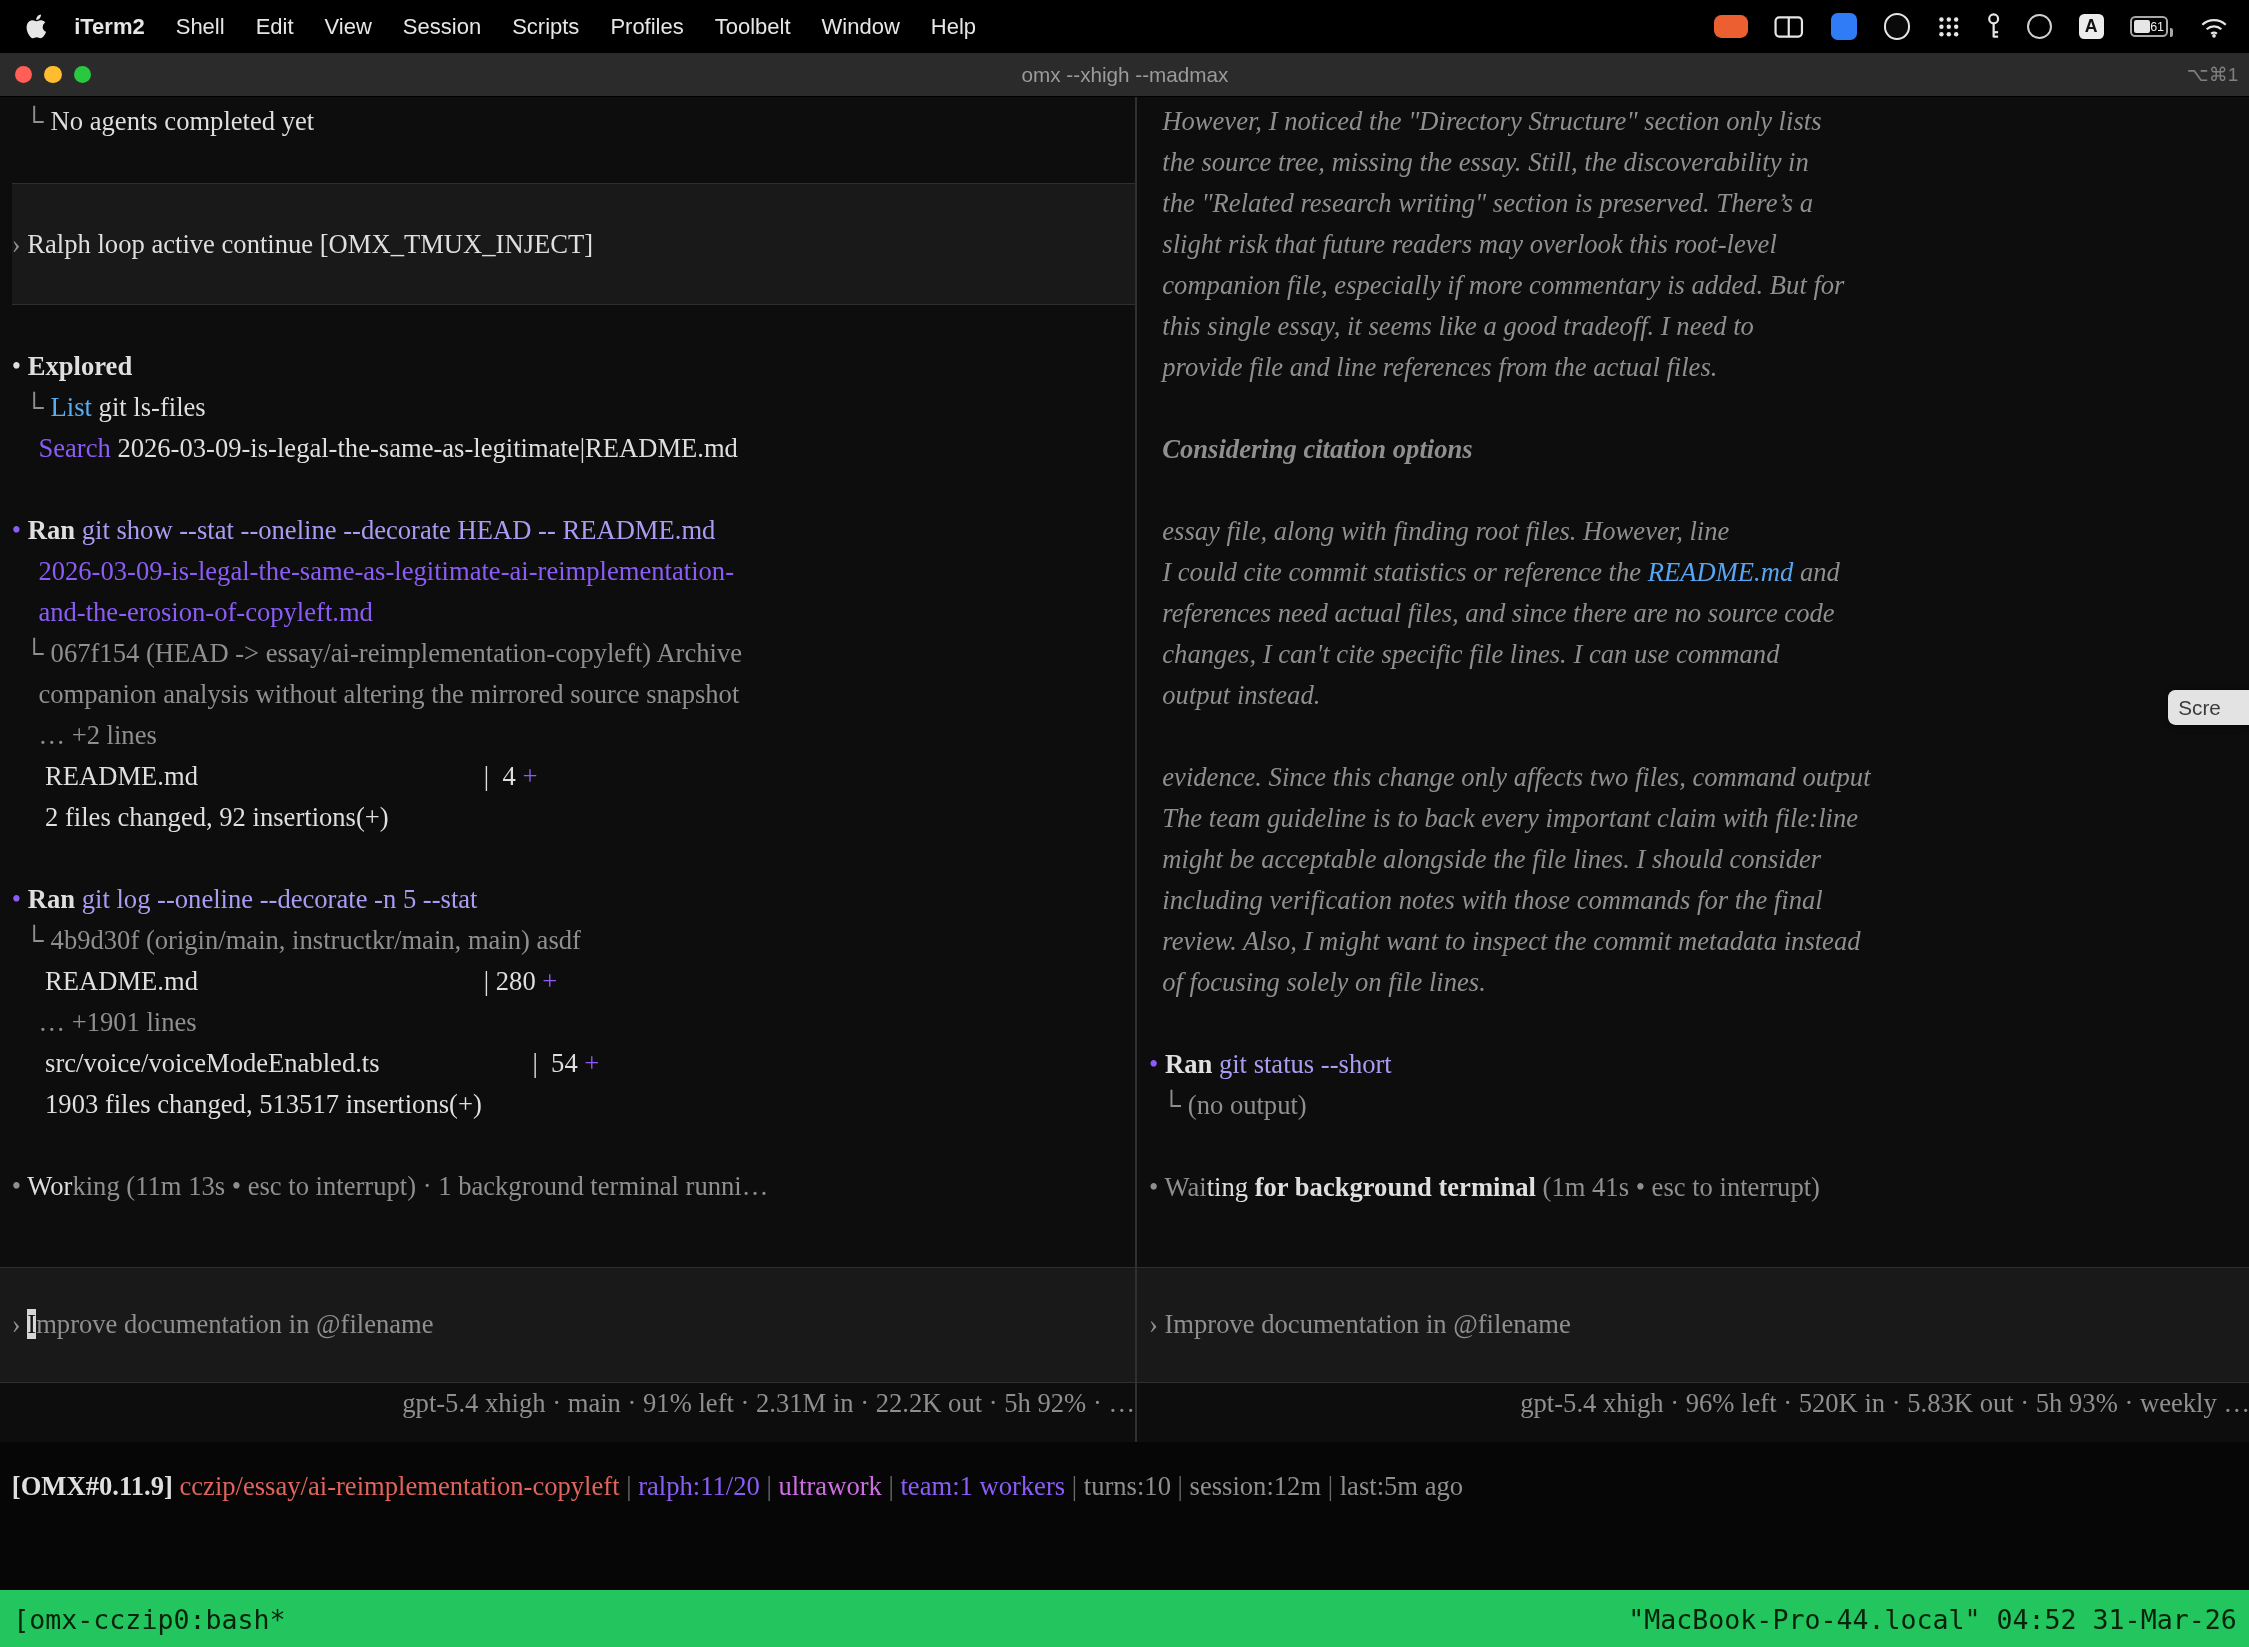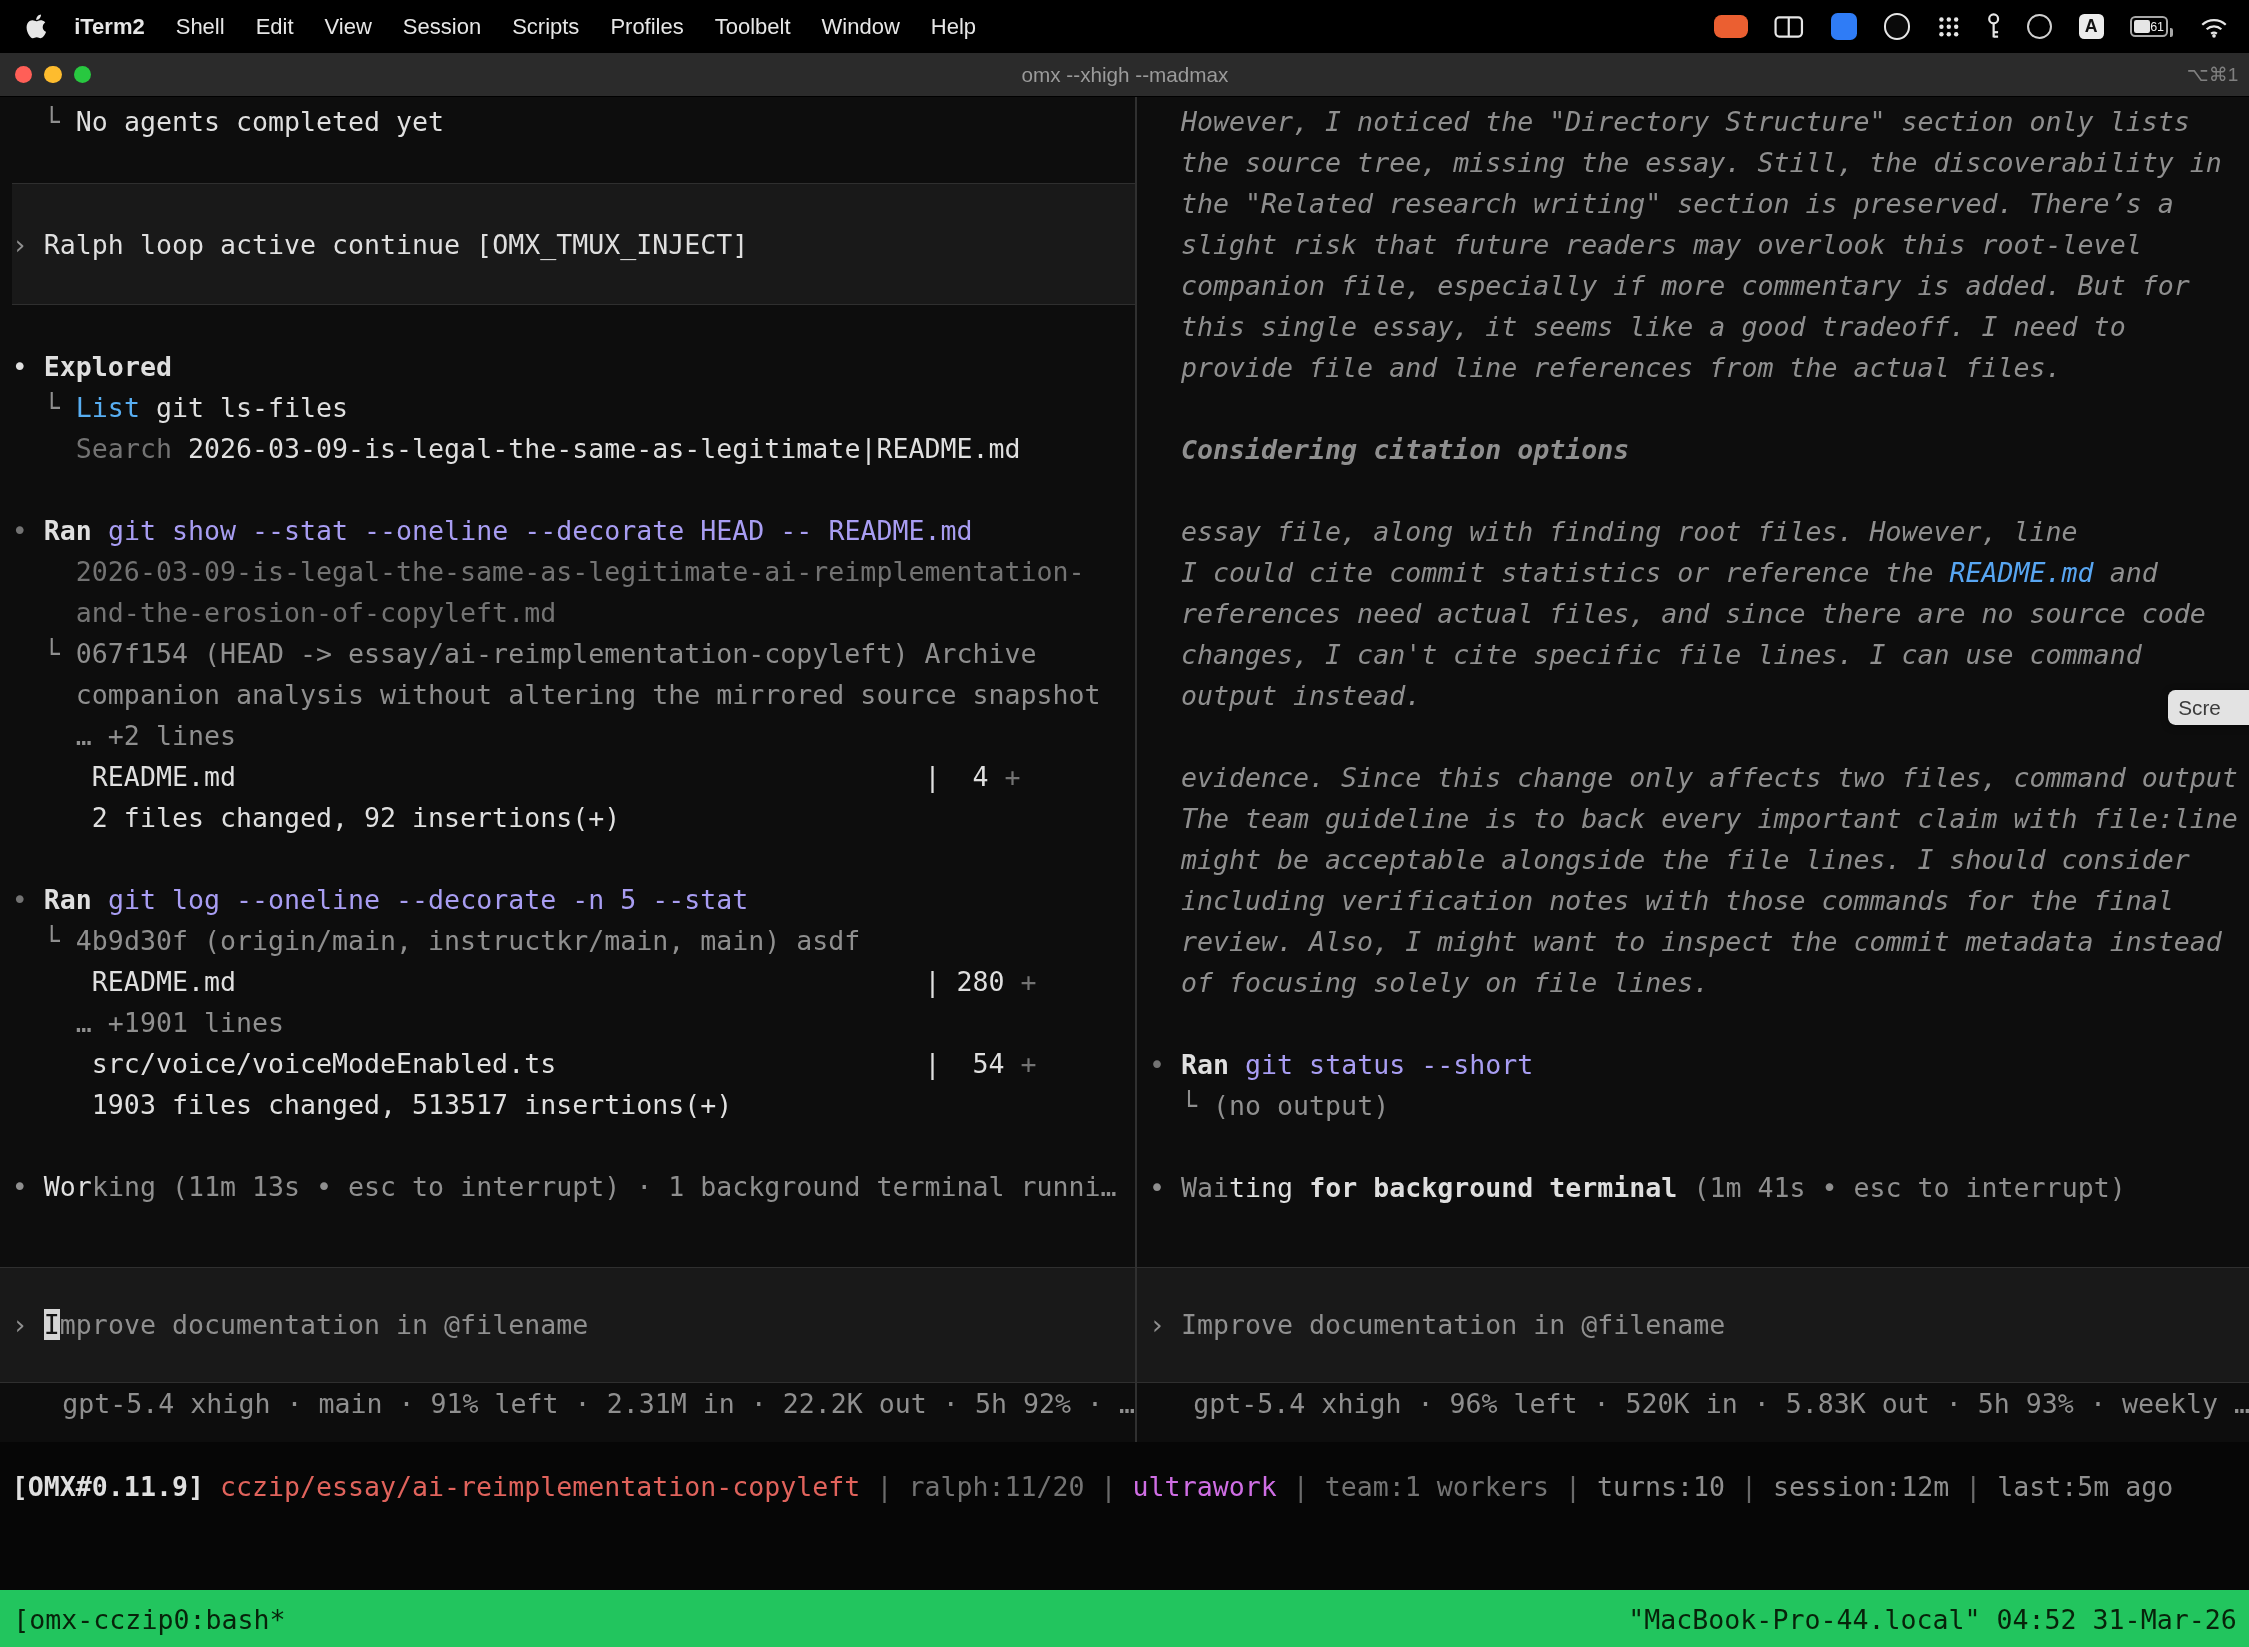--- a/index.html
+++ b/index.html
@@ -41,34 +41,34 @@
   .title{position:absolute;left:0;right:0;text-align:center;color:#9b9b9b;font-size:20.7px;}
   .shortcut{margin-left:auto;color:#808080;font-size:19px;padding-right:11.8px;z-index:2;}
 
   
   .panes{flex:1 1 auto;display:flex;min-height:0;position:relative;background:#0d0d0d;}
   .pane{display:flex;flex-direction:column;background:#0d0d0d;padding:4.4px 0 18.5px 11.8px;min-width:0;}
   .pane.left{width:1135px;flex:0 0 auto;}
   .pane.rightp{flex:1 1 auto;}
   .divider{width:2.2px;background:#303030;flex:0 0 auto;}
   .pane-body{flex:1 1 auto;min-height:0;overflow:hidden;}
-  .tline{height:41px;line-height:41px;font-size:26.6px;white-space:pre;color:#dcdcdc;}
+  .tline{height:41px;line-height:41px;font-size:26.6px;white-space:pre;color:#dcdcdc;font-family:Liberation Serif, serif;}
   .box{background:#191919;border-top:1.5px solid #2f2f2f;border-bottom:1.5px solid #2f2f2f;
        display:flex;flex-direction:column;justify-content:center;}
   .inject{height:122px;margin:41px 0 41px -11.8px;padding-left:11.8px;}
   .inputbox{height:116px;margin-left:-11.8px;padding-left:11.8px;flex:0 0 auto;}
   .pane-footer{flex:0 0 auto;text-align:right;}
 
   
   .c-fg{color:#dfdfdf}
   .c-dim{color:#8f8f8f}
   .c-b{font-weight:bold}
   .c-i{font-style:italic}
   .c-bi{font-weight:bold;font-style:italic}
-  .c-grn{color:#737373}
+  .c-grn{color:#8b5cf6}
   .c-cyn{color:#58aef2}
   .c-pur{color:#a89df2}
   .c-blu{color:#58a6f2}
   .c-red{color:#e0635c}
   .c-mag{color:#cf6ee4}
   .c-sep{color:#6b6b6b}
   .c-cursor{background:#d6d6d6;color:#141414}
 
   
   .omx-line{height:148px;background:#060606;padding:23.6px 0 0 11.8px;flex:0 0 auto;}

